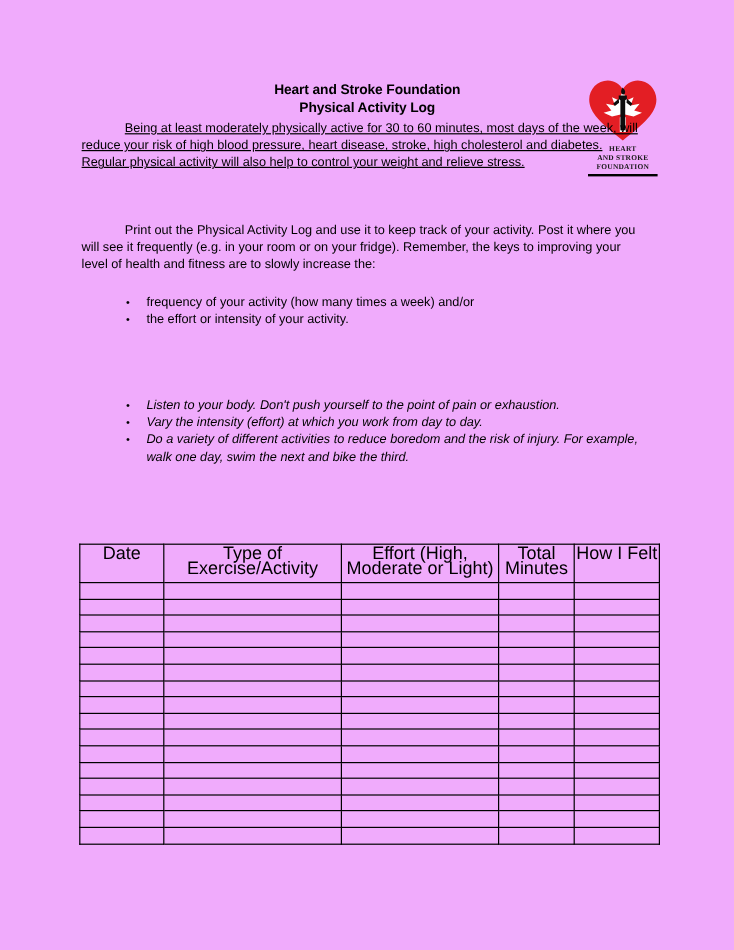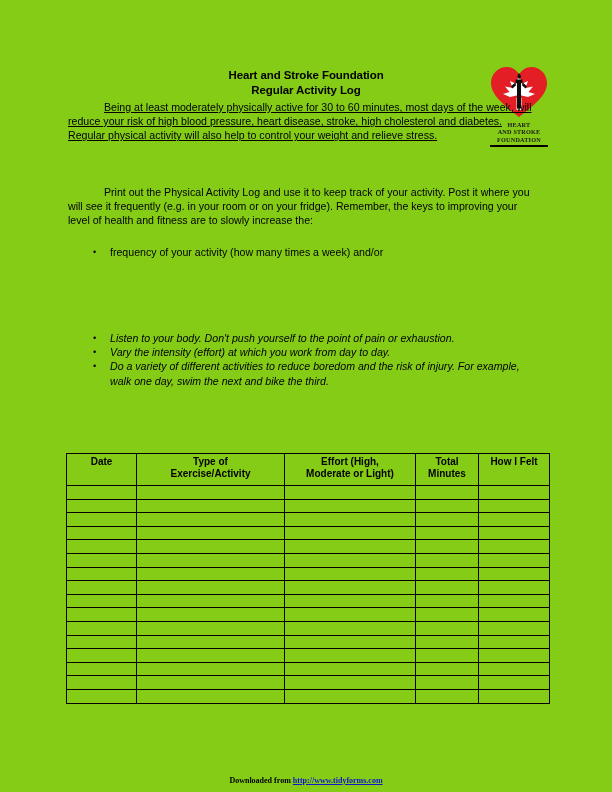--- a/index.html
+++ b/index.html
@@ -8,21 +8,21 @@
     background: #ffffff;
   }
   body {
     font-family: "Liberation Sans", sans-serif;
     color: #000000;
   }
   .page {
     position: relative;
     width: 612px;
     height: 792px;
-    background: #84cc16;
+    background: #f0abfc;
     overflow: hidden;
   }
 
   
   .title-block {
     position: absolute;
     left: 0;
     top: 68px;
     width: 612px;
     text-align: center;
@@ -71,21 +71,21 @@
     width: 468px;
     font-size: 10.6px;
     line-height: 14.2px;
     text-align: left;
   }
   .indent-first {
     text-indent: 36px;
   }
   .bullets {
     position: absolute;
-    left: 92px;
+    left: 104px;
     width: 448px;
     font-size: 10.6px;
     line-height: 14.2px;
     margin: 0;
     padding: 0;
     list-style: none;
   }
   .bullets li {
     position: relative;
     padding-left: 18px;
@@ -107,22 +107,22 @@
     width: 483px;
     border-collapse: collapse;
     table-layout: fixed;
   }
   .log-table th,
   .log-table td {
     border: 1.4px solid #000;
     padding: 0;
   }
   .log-table th {
-    font-size: 10px;
-    font-weight: bold;
+    font-size: 15px;
+    font-weight: normal;
     line-height: 12.4px;
     text-align: center;
     vertical-align: top;
     padding: 2px 1px 3px 1px;
     height: 26px;
   }
   .log-table td {
     height: 12.6px;
   }
   .col-date { width: 70px; }
@@ -149,21 +149,21 @@
     font-weight: bold;
   }
 </style>
 </head>
 <body>
 
 <div class="page">
 
   <div class="title-block">
     <div class="title-line">Heart and Stroke Foundation</div>
-    <div class="title-line">Regular Activity Log</div>
+    <div class="title-line">Physical Activity Log</div>
   </div>
 
   <div class="logo">
     <div class="logo-mark">
       <svg width="62" height="58" viewBox="0 0 62 58" xmlns="http://www.w3.org/2000/svg" aria-hidden="true">
         <path d="M31 55 C13 41 3 32 3 21 C3 12 10 5 18.5 5 C24 5 28.5 8 31 12.5 C33.5 8 38 5 43.5 5 C52 5 59 12 59 21 C59 32 49 41 31 55 Z" fill="#E31E24"></path>
         <path d="M31 14 L34.5 21.5 L40 19 L37.5 26 L45 24.5 L40.5 30 L47 32 L40 35 L31 33 L22 35 L15 32 L21.5 30 L17 24.5 L24.5 26 L22 19 L27.5 21.5 Z" fill="#FFFFFF"></path>
         <path d="M31 34 L33.5 36 L33.5 48 L28.5 48 L28.5 36 Z" fill="#FFFFFF"></path>
         <path d="M30.8 11 C29.6 13 29.2 14.6 30 16 C30.7 17.2 32.2 17 32.8 15.8 C33.4 14.5 32.6 12.8 30.8 11 Z" fill="#0D0D0D"></path>
         <path d="M27.6 17.5 L34.4 17.5 L34.4 20.5 L33 21.5 L33 46.5 L29 46.5 L29 21.5 L27.6 20.5 Z" fill="#0D0D0D"></path>
@@ -178,20 +178,21 @@
     </div>
     <div class="logo-rule"></div>
   </div>
 
   <div class="body-text indent-first" style="top:100px;text-decoration:underline;">Being at least moderately physically active for 30 to 60 minutes, most days of the week, will reduce your risk of high blood pressure, heart disease, stroke, high cholesterol and diabetes.  Regular physical activity will also help to control your weight and relieve stress.</div>
 
   <div class="body-text indent-first" style="top:185px;">Print out the Physical Activity Log and use it to keep track of your activity.  Post it where you will see it frequently (e.g. in your room or on your fridge).  Remember, the keys to improving your level of health and fitness are to slowly increase the:</div>
 
   <ul class="bullets" style="top:245px;">
     <li>frequency of your activity (how many times a week) and/or</li>
+    <li>the effort or intensity of your activity.</li>
   </ul>
 
 
   <ul class="bullets" style="top:331px;font-style:italic;">
     <li>Listen to your body.  Don't push yourself to the point of pain or exhaustion.</li>
     <li>Vary the intensity (effort) at which you work from day to day.</li>
     <li>Do a variety of different activities to reduce boredom and the risk of injury.  For example, walk one day, swim the next and bike the third.</li>
   </ul>
 
 
@@ -334,17 +335,14 @@
         <tr>
           <td></td>
           <td></td>
           <td></td>
           <td></td>
           <td></td>
         </tr>
       </tbody>
   </table>
 
-  <div class="footer">
-    <span>Downloaded from </span><a href="#">http://www.tidyforms.com</a>
-  </div>
 
 </div>
 
 </body></html>

